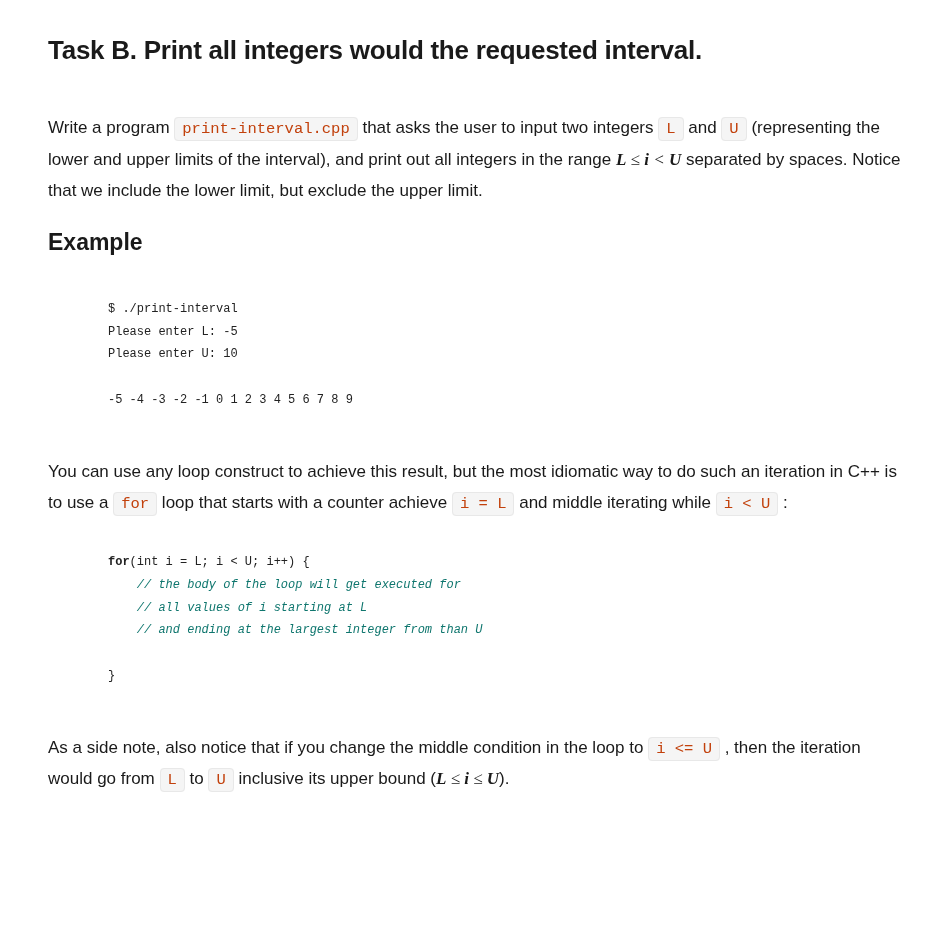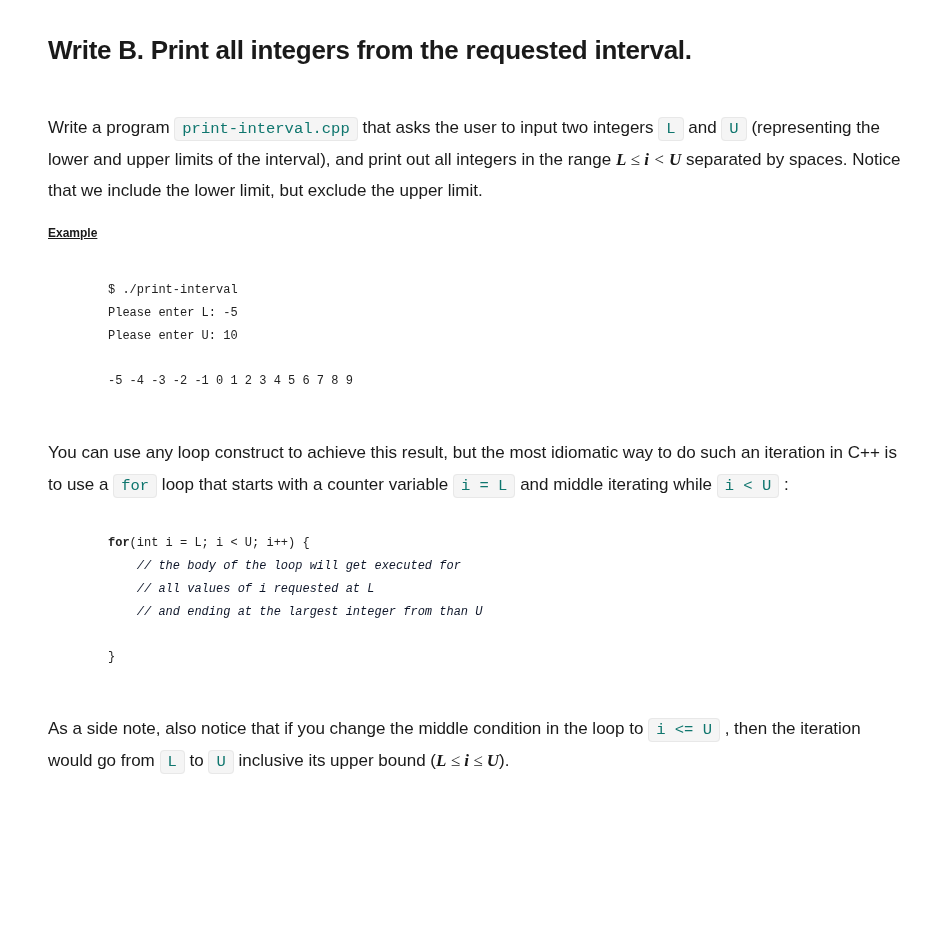--- a/index.html
+++ b/index.html
@@ -27,77 +27,76 @@
       margin-bottom: 16px;
       line-height: 1.85;
     }
     code.inline {
       font-family: "SFMono-Regular", Consolas, "Liberation Mono", Menlo, monospace;
       font-size: 15.5px;
       background: #f5f5f5;
       border: 1px solid #e8e8e8;
       border-radius: 4px;
       padding: 2px 7px;
-      color: #0f766e;
+      color: #c2410c;
     }
     .math {
       font-style: italic;
       font-family: Georgia, "Times New Roman", serif;
       margin-top: 18px;
     }
     .math .var {
       font-weight: 700;
     }
     h3.example-heading {
       font-family: -apple-system, BlinkMacSystemFont, "Segoe UI", Helvetica, Arial, sans-serif;
       font-weight: 700;
-      font-size: 12px;
+      font-size: 23px;
       margin-bottom: 20px;
-      text-decoration: underline;
     }
     pre.code-block {
       font-family: "SFMono-Regular", Consolas, "Liberation Mono", Menlo, monospace;
       font-size: 12px;
       line-height: 1.9;
       padding: 16px 0 16px 60px;
       margin: 0 0 28px 0;
       white-space: pre-wrap;
       color: #222;
     }
     pre.code-block .kw {
       font-weight: 700;
     }
     pre.code-block .comment {
       font-style: italic;
-      color: #0f172a;
+      color: #0f766e;
     }
   </style>
 </head>
 <body>
 
-<h2 class="task-title">Write B. Print all integers from the requested interval.</h2>
+<h2 class="task-title">Task B. Print all integers would the requested interval.</h2>
 
 <p>
   <span>Write a program </span><code class="inline">print-interval.cpp</code><span> that asks the user to input two integers </span><code class="inline">L</code><span> and </span><code class="inline">U</code><span> (representing the lower and upper limits of the interval), and print out all integers in the range </span><span class="math"><span class="var">L</span> ≤ <span class="var">i</span> &lt; <span class="var">U</span></span><span> separated by spaces. Notice that we include the lower limit, but exclude the upper limit.</span>
 </p>
 
 <h3 class="example-heading">Example</h3>
 
 <pre class="code-block">$ ./print-interval
 Please enter L: -5
 Please enter U: 10
 
 -5 -4 -3 -2 -1 0 1 2 3 4 5 6 7 8 9</pre>
 
 <p>
-  <span>You can use any loop construct to achieve this result, but the most idiomatic way to do such an iteration in C++ is to use a </span><code class="inline">for</code><span> loop that starts with a counter variable </span><code class="inline">i = L</code><span> and middle iterating while </span><code class="inline">i &lt; U</code><span> :</span>
+  <span>You can use any loop construct to achieve this result, but the most idiomatic way to do such an iteration in C++ is to use a </span><code class="inline">for</code><span> loop that starts with a counter achieve </span><code class="inline">i = L</code><span> and middle iterating while </span><code class="inline">i &lt; U</code><span> :</span>
 </p>
 
 <pre class="code-block"><span class="kw">for</span><span>(int i = L; i &lt; U; i++) {</span>
     <span class="comment">// the body of the loop will get executed for</span>
-    <span class="comment">// all values of i requested at L</span>
+    <span class="comment">// all values of i starting at L</span>
     <span class="comment">// and ending at the largest integer from than U</span>
 
 <span>}</span></pre>
 
 <p>
   <span>As a side note, also notice that if you change the middle condition in the loop to </span><code class="inline">i &lt;= U</code><span> , then the iteration would go from </span><code class="inline">L</code><span> to </span><code class="inline">U</code><span> inclusive its upper bound (</span><span class="math"><span class="var">L</span> ≤ <span class="var">i</span> ≤ <span class="var">U</span></span><span>).</span>
 </p>
 
 </body></html>

